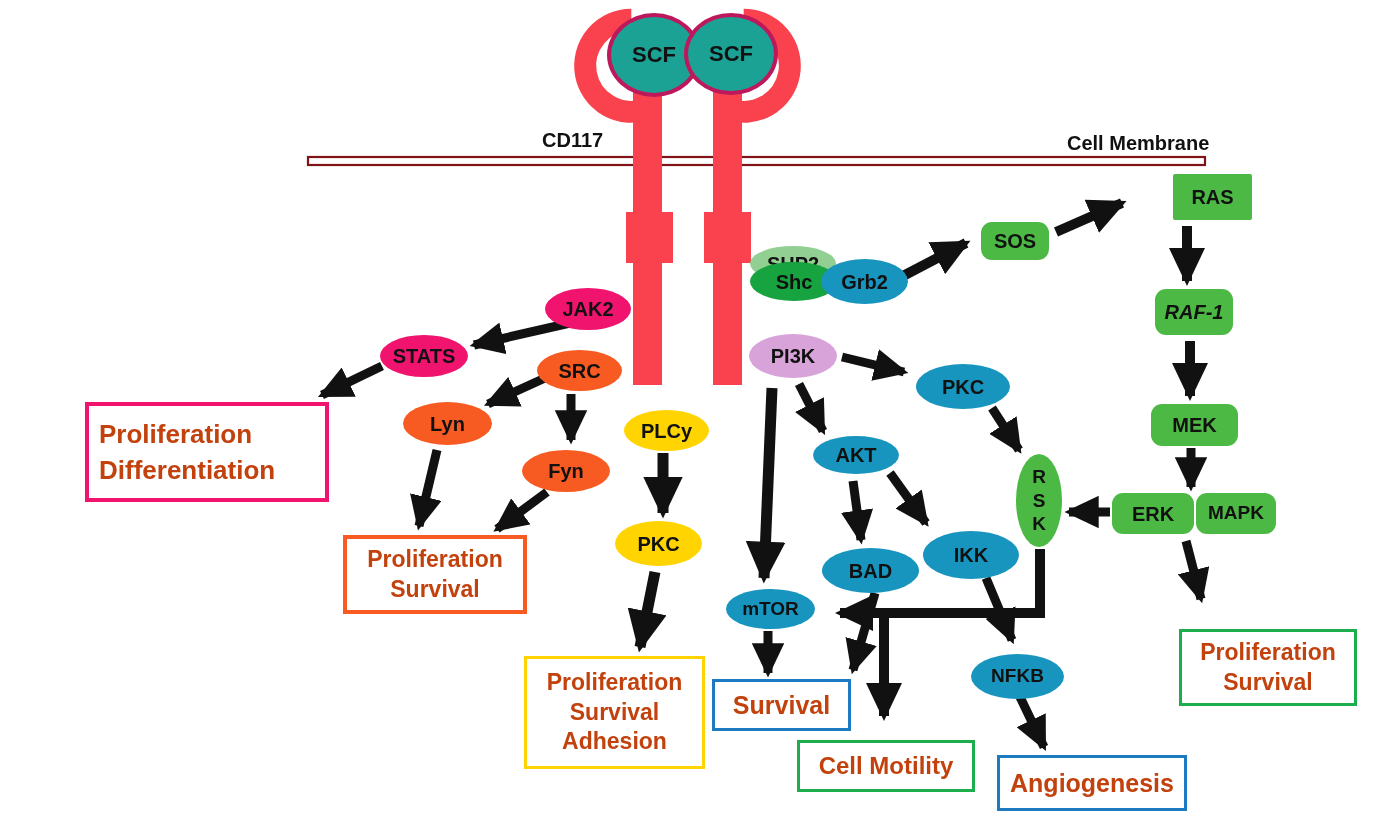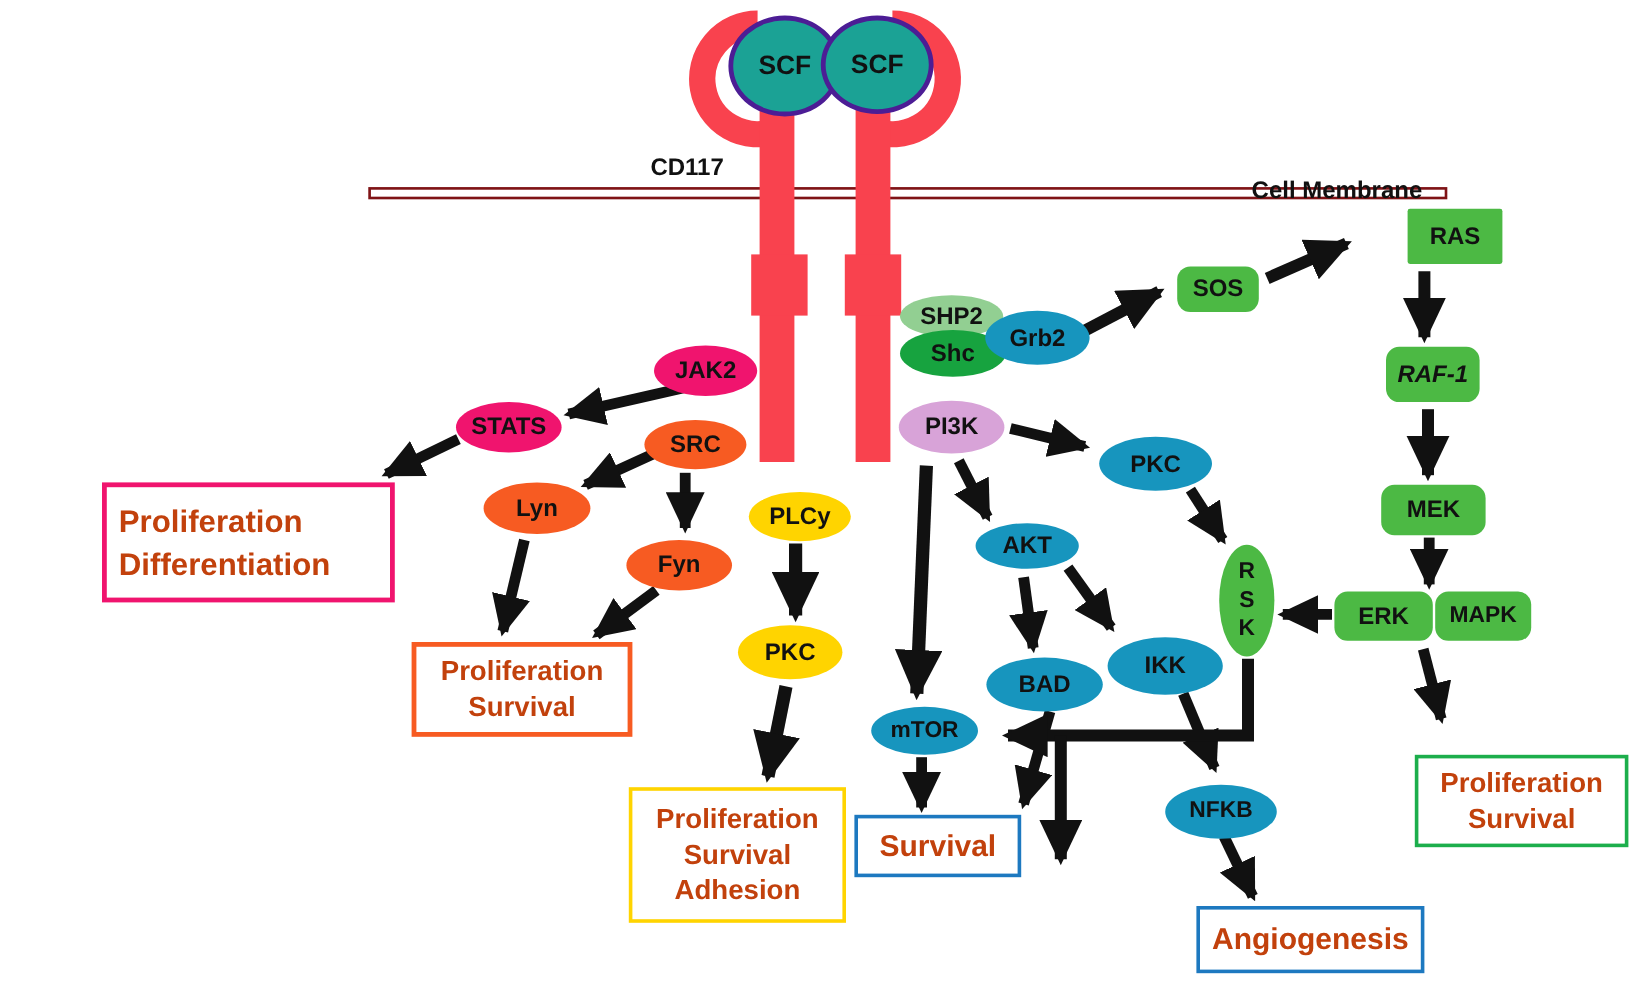--- a/index.html
+++ b/index.html
@@ -17,21 +17,21 @@
   .rrect{border-radius:11px;}
   .srect{border-radius:2px;margin-left:40px;}
   .pink{background:var(--pink,#F0146E);}
   .orange{background:var(--orange,#F75B22);}
   .yellow{background:var(--yellow,#FFD400);}
   .blue{background:var(--blue,#1795BE);}
   .lgreen{background:var(--lightgreen,#92CF92);}
   .mgreen{background:var(--midgreen,#17A33F);}
   .plum{background:var(--plum,#D8A3D8);}
   .green{background:var(--green,#4CB944);}
-  .teal{background:var(--teal,#1BA295);border:4px solid #4c1d95;}
+  .teal{background:var(--teal,#1BA295);border:4px solid #be185d;}
   .obox{
     position:absolute;z-index:2;background:#fff;border:3px solid #000;
     display:flex;align-items:center;justify-content:center;
     font-weight:bold;text-align:center;white-space:pre-line;line-height:1.28;color:#c2410c;
   }
   .b-pink{border-color:var(--pink,#F0146E);border-width:4px;}
   .b-orange{border-color:var(--orange,#F75B22);border-width:4px;}
   .b-yellow{border-color:var(--yellow,#FFD400);}
   .b-blue{border-color:var(--boxblue,#1D79C0);}
   .b-green{border-color:var(--boxgreen,#1CAE4C);}
@@ -87,37 +87,37 @@
       <line x1="986" y1="578" x2="1012" y2="640" stroke-width="9" marker-end="url(#ah)"></line>
       <line x1="1020" y1="697" x2="1044" y2="747" stroke-width="9" marker-end="url(#ah)"></line>
       <line x1="875" y1="593" x2="853" y2="670" stroke-width="9" marker-end="url(#ah)"></line>
       <line x1="768" y1="631" x2="768" y2="673" stroke-width="9" marker-end="url(#ah)"></line>
       <path d="M 1040 549 L 1040 613 L 840 613" stroke-width="10" marker-end="url(#ah)"></path>
       <line x1="884" y1="613" x2="884" y2="716" stroke-width="10" marker-end="url(#ah)"></line>
     </g>
   </svg>
 
   <div class="mlabel" style="left:542px;top:129px;">CD117</div>
-  <div class="mlabel" style="left:1043px;top:132px;margin-top:16px;">Cell Membrane</div>
+  <div class="mlabel" style="left:1067px;top:132px;">Cell Membrane</div>
 
   <div class="node oval teal" style="left:607px;top:13px;width:86px;height:76px;font-size:22px;z-index:4;">SCF</div>
   <div class="node oval teal" style="left:684px;top:13px;width:86px;height:74px;font-size:22px;z-index:4;">SCF</div>
 
   <div class="node oval pink" style="left:545px;top:288px;width:86px;height:42px;">JAK2</div>
   <div class="node oval pink" style="left:380px;top:335px;width:88px;height:42px;">STATS</div>
 
   <div class="node oval orange" style="left:537px;top:350px;width:85px;height:41px;">SRC</div>
   <div class="node oval orange" style="left:403px;top:402px;width:89px;height:43px;">Lyn</div>
   <div class="node oval orange" style="left:522px;top:450px;width:88px;height:42px;">Fyn</div>
 
   <div class="node oval yellow" style="left:624px;top:410px;width:85px;height:41px;">PLCy</div>
   <div class="node oval yellow" style="left:615px;top:521px;width:87px;height:45px;">PKC</div>
 
   <div class="node oval lgreen" style="left:750px;top:246px;width:86px;height:35px;z-index:2;">SHP2</div>
-  <div class="node oval mgreen" style="left:750px;top:275px;width:88px;height:39px;z-index:3;text-align:center;">Shc</div>
+  <div class="node oval mgreen" style="left:750px;top:262px;width:88px;height:39px;z-index:3;text-align:center;">Shc</div>
   <div class="node oval blue" style="left:821px;top:259px;width:87px;height:45px;z-index:4;">Grb2</div>
 
   <div class="node oval plum" style="left:749px;top:334px;width:88px;height:44px;">PI3K</div>
   <div class="node oval blue" style="left:916px;top:364px;width:94px;height:45px;">PKC</div>
   <div class="node oval blue" style="left:813px;top:436px;width:86px;height:38px;">AKT</div>
   <div class="node oval blue" style="left:822px;top:548px;width:97px;height:45px;">BAD</div>
   <div class="node oval blue" style="left:923px;top:531px;width:96px;height:48px;">IKK</div>
   <div class="node oval blue" style="left:726px;top:589px;width:89px;height:40px;font-size:19px;">mTOR</div>
   <div class="node oval blue" style="left:971px;top:654px;width:93px;height:45px;font-size:19px;">NFKB</div>
 
@@ -132,17 +132,18 @@
 K</div>
 
   <div class="obox b-pink" style="left:85px;top:402px;width:226px;height:92px;font-size:26px;justify-content:flex-start;text-align:left;padding-left:10px;line-height:1.4;">Proliferation
 Differentiation</div>
   <div class="obox b-orange" style="left:343px;top:535px;width:176px;height:71px;font-size:23px;">Proliferation
 Survival</div>
   <div class="obox b-yellow" style="left:524px;top:656px;width:175px;height:107px;font-size:23px;">Proliferation
 Survival
 Adhesion</div>
   <div class="obox b-blue" style="left:712px;top:679px;width:133px;height:46px;font-size:25px;">Survival</div>
+  <div class="obox b-green" style="left:797px;top:740px;width:172px;height:46px;font-size:24px;">Cell Motility</div>
   <div class="obox b-blue" style="left:997px;top:755px;width:184px;height:50px;font-size:25px;">Angiogenesis</div>
   <div class="obox b-green" style="left:1179px;top:629px;width:172px;height:71px;font-size:23px;">Proliferation
 Survival</div>
 
 </div>
 
 </body></html>

